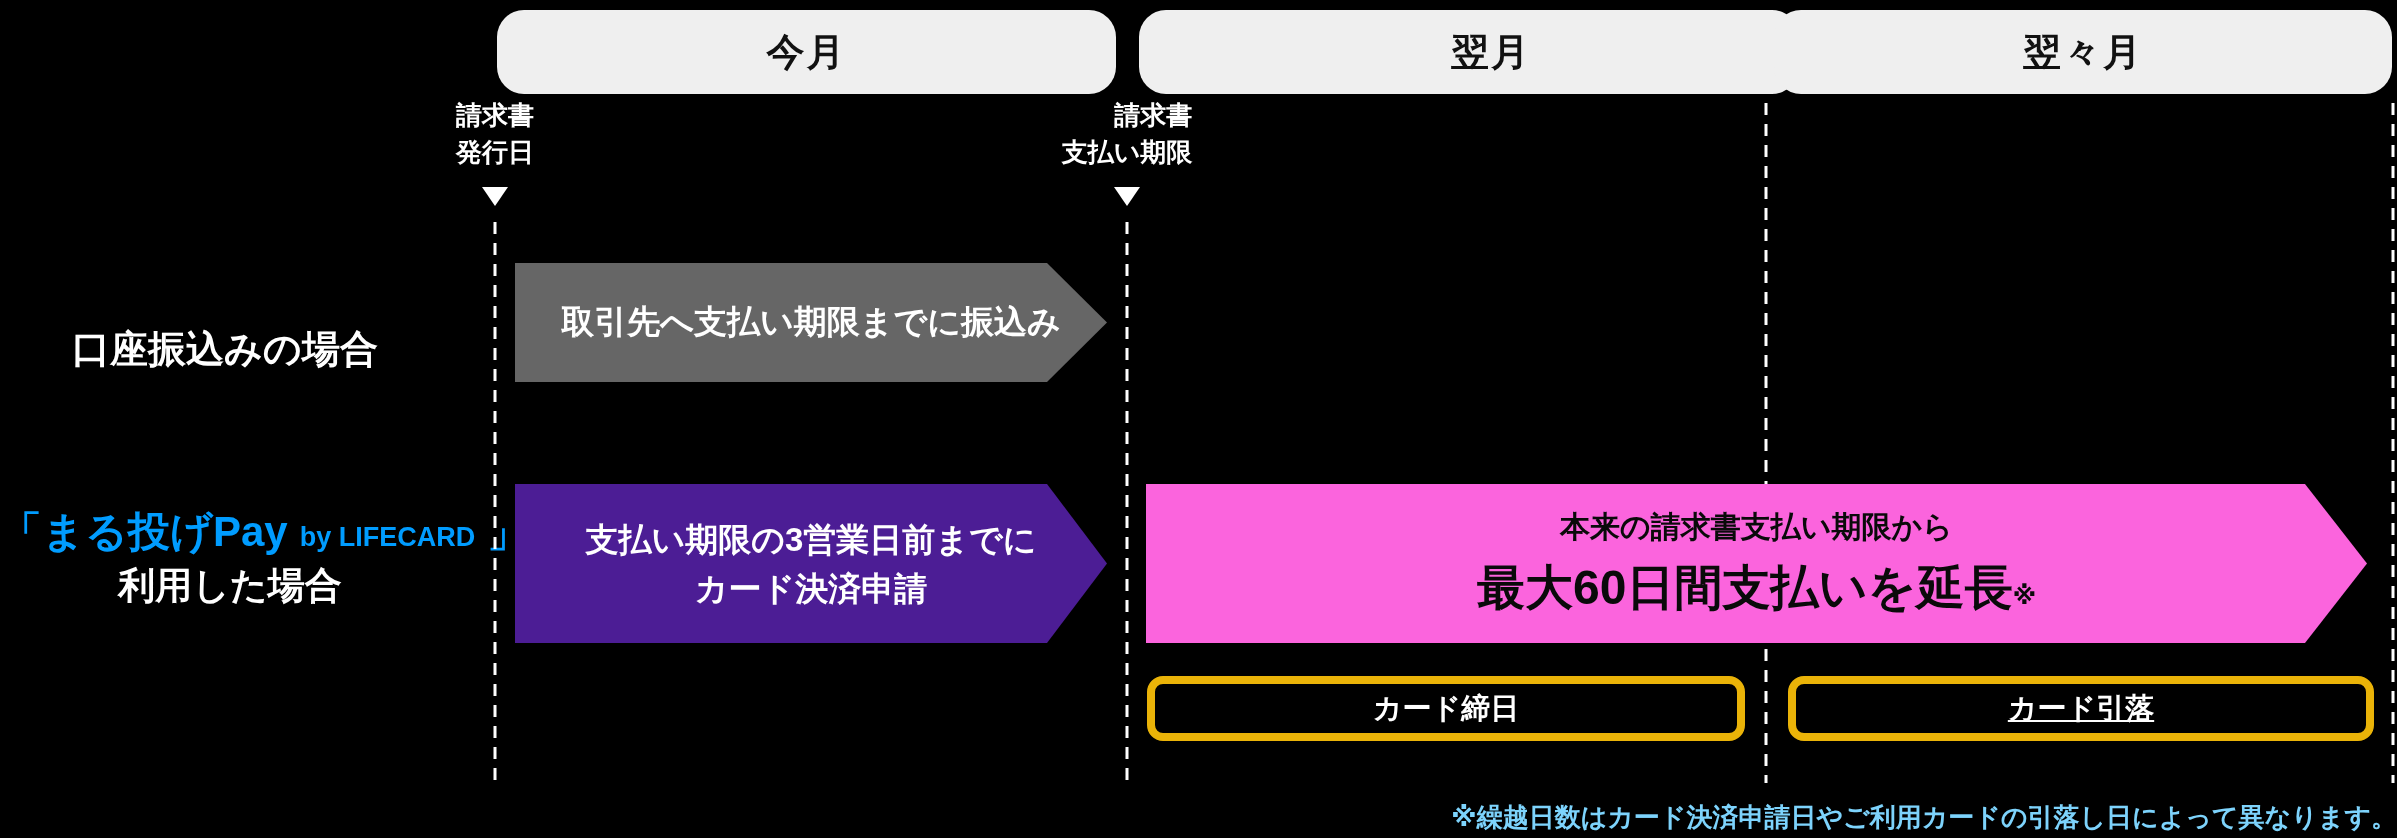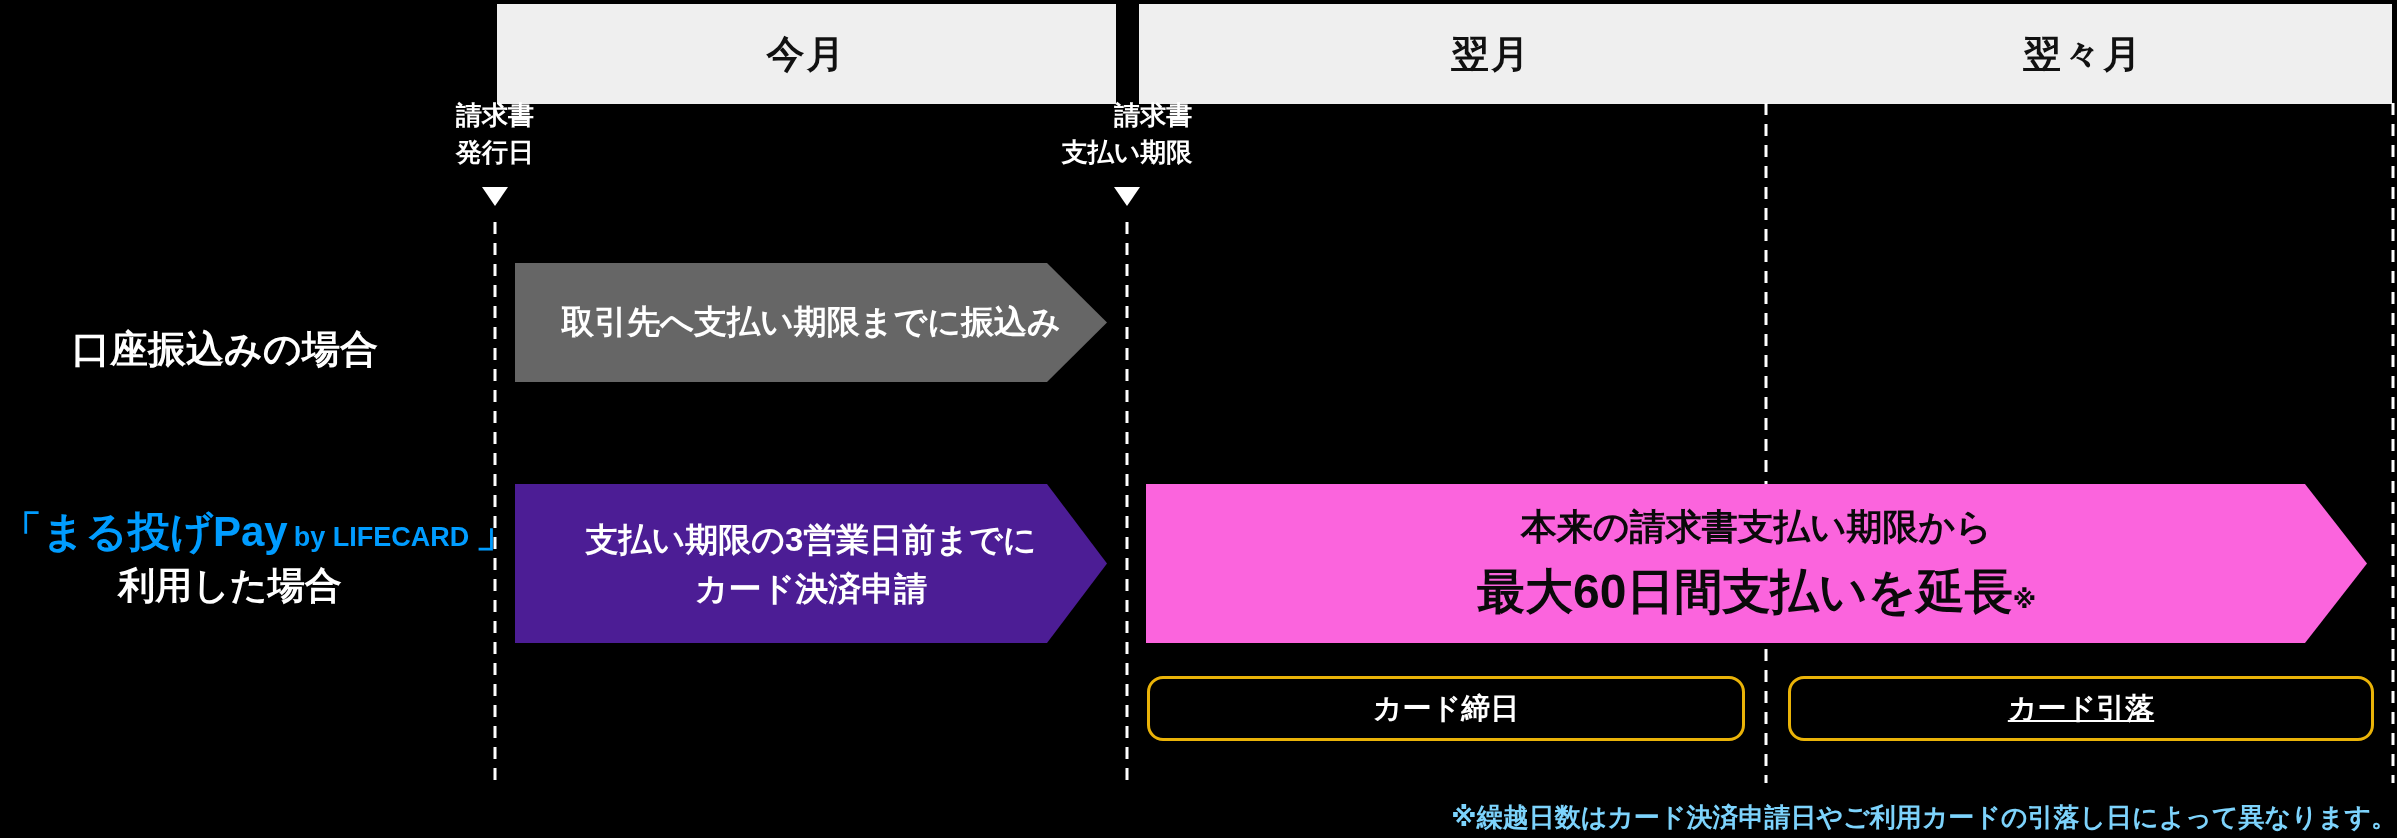--- a/index.html
+++ b/index.html
@@ -6,24 +6,24 @@
   .stage{
     position:relative;
     width:2397px;height:838px;
     background:#000;
     overflow:hidden;
     font-family:"Liberation Sans","DejaVu Sans",sans-serif;
     font-weight:bold;
   }
   
   .col-header{
-    position:absolute;top:4px;height:100px;
+    position:absolute;top:10px;height:84px;
     background:#EFEFEF;color:#111;
     display:flex;align-items:center;justify-content:center;
-    font-size:38px;letter-spacing:2px;
+    font-size:38px;letter-spacing:2px;border-radius:27px;
   }
   .col-header.c1{left:497px;width:619px;}
   .col-header.c2{left:1139px;width:616px;padding-left:44px;}
   .col-header.c3{left:1774px;width:618px;}
   
   .marker{
     position:absolute;top:97px;transform:translateX(-50%);
     color:#fff;font-size:26px;line-height:37px;text-align:right;white-space:nowrap;
   }
   .marker.m1{left:495px;}
@@ -50,21 +50,21 @@
   .row-label1{
     position:absolute;left:30px;width:390px;top:324px;
     color:#fff;font-size:38px;text-align:center;white-space:nowrap;
   }
   .row-label2{
     position:absolute;left:0;width:460px;top:506px;
     text-align:center;color:#fff;white-space:nowrap;
   }
   .row-label2 .l1{font-size:37px;line-height:52px;}
   .row-label2 .brand{color:#009CFF;font-size:42px;}
-  .row-label2 .brand-sub{color:#009CFF;font-size:27px;margin:0 6px;}
+  .row-label2 .brand-sub{color:#009CFF;font-size:27px;margin:0 12px;}
   .row-label2 .brand-close{color:#009CFF;font-size:42px;}
   .row-label2 .l2{font-size:37px;line-height:46px;}
   
   .arrow{
     position:absolute;display:flex;flex-direction:column;
     align-items:center;justify-content:center;z-index:2;
   }
   .arrow.gray{
     left:515px;top:263px;width:592px;height:119px;background:#666666;
     clip-path:polygon(0 0,532px 0,100% 50%,532px 100%,0 100%);
@@ -76,27 +76,27 @@
     left:515px;top:484px;width:592px;height:159px;background:#4c1d95;
     clip-path:polygon(0 0,532px 0,100% 50%,532px 100%,0 100%);
     color:#fff;
   }
   .arrow.blue .t{font-size:33px;line-height:49px;}
   .arrow.pink{
     left:1146px;top:484px;width:1221px;height:159px;background:#FB64DD;
     clip-path:polygon(0 0,calc(100% - 62px) 0,100% 50%,calc(100% - 62px) 100%,0 100%);
     color:#0a0a0a;
   }
-  .arrow.pink .t1{font-size:36px;margin-bottom:8px;}
+  .arrow.pink .t1{font-size:30px;margin-bottom:8px;}
   .arrow.pink .t2{font-size:48px;}
   .arrow.pink .note-ref{font-size:24px;}
   
   .card-box{
     position:absolute;top:676px;height:65px;box-sizing:border-box;
-    border:3px solid #eab308;border-radius:16px;background:#000;
+    border:8px solid #eab308;border-radius:16px;background:#000;
     display:flex;align-items:center;justify-content:center;
     color:#fff;font-size:29px;z-index:2;white-space:nowrap;
   }
   .card-box.b1{left:1147px;width:598px;}
   .card-box.b2{left:1788px;width:586px;text-decoration:underline;}
   
   .footnote{
     position:absolute;right:0;bottom:3px;
     color:#7dd3fc;font-size:26px;white-space:nowrap;
   }

